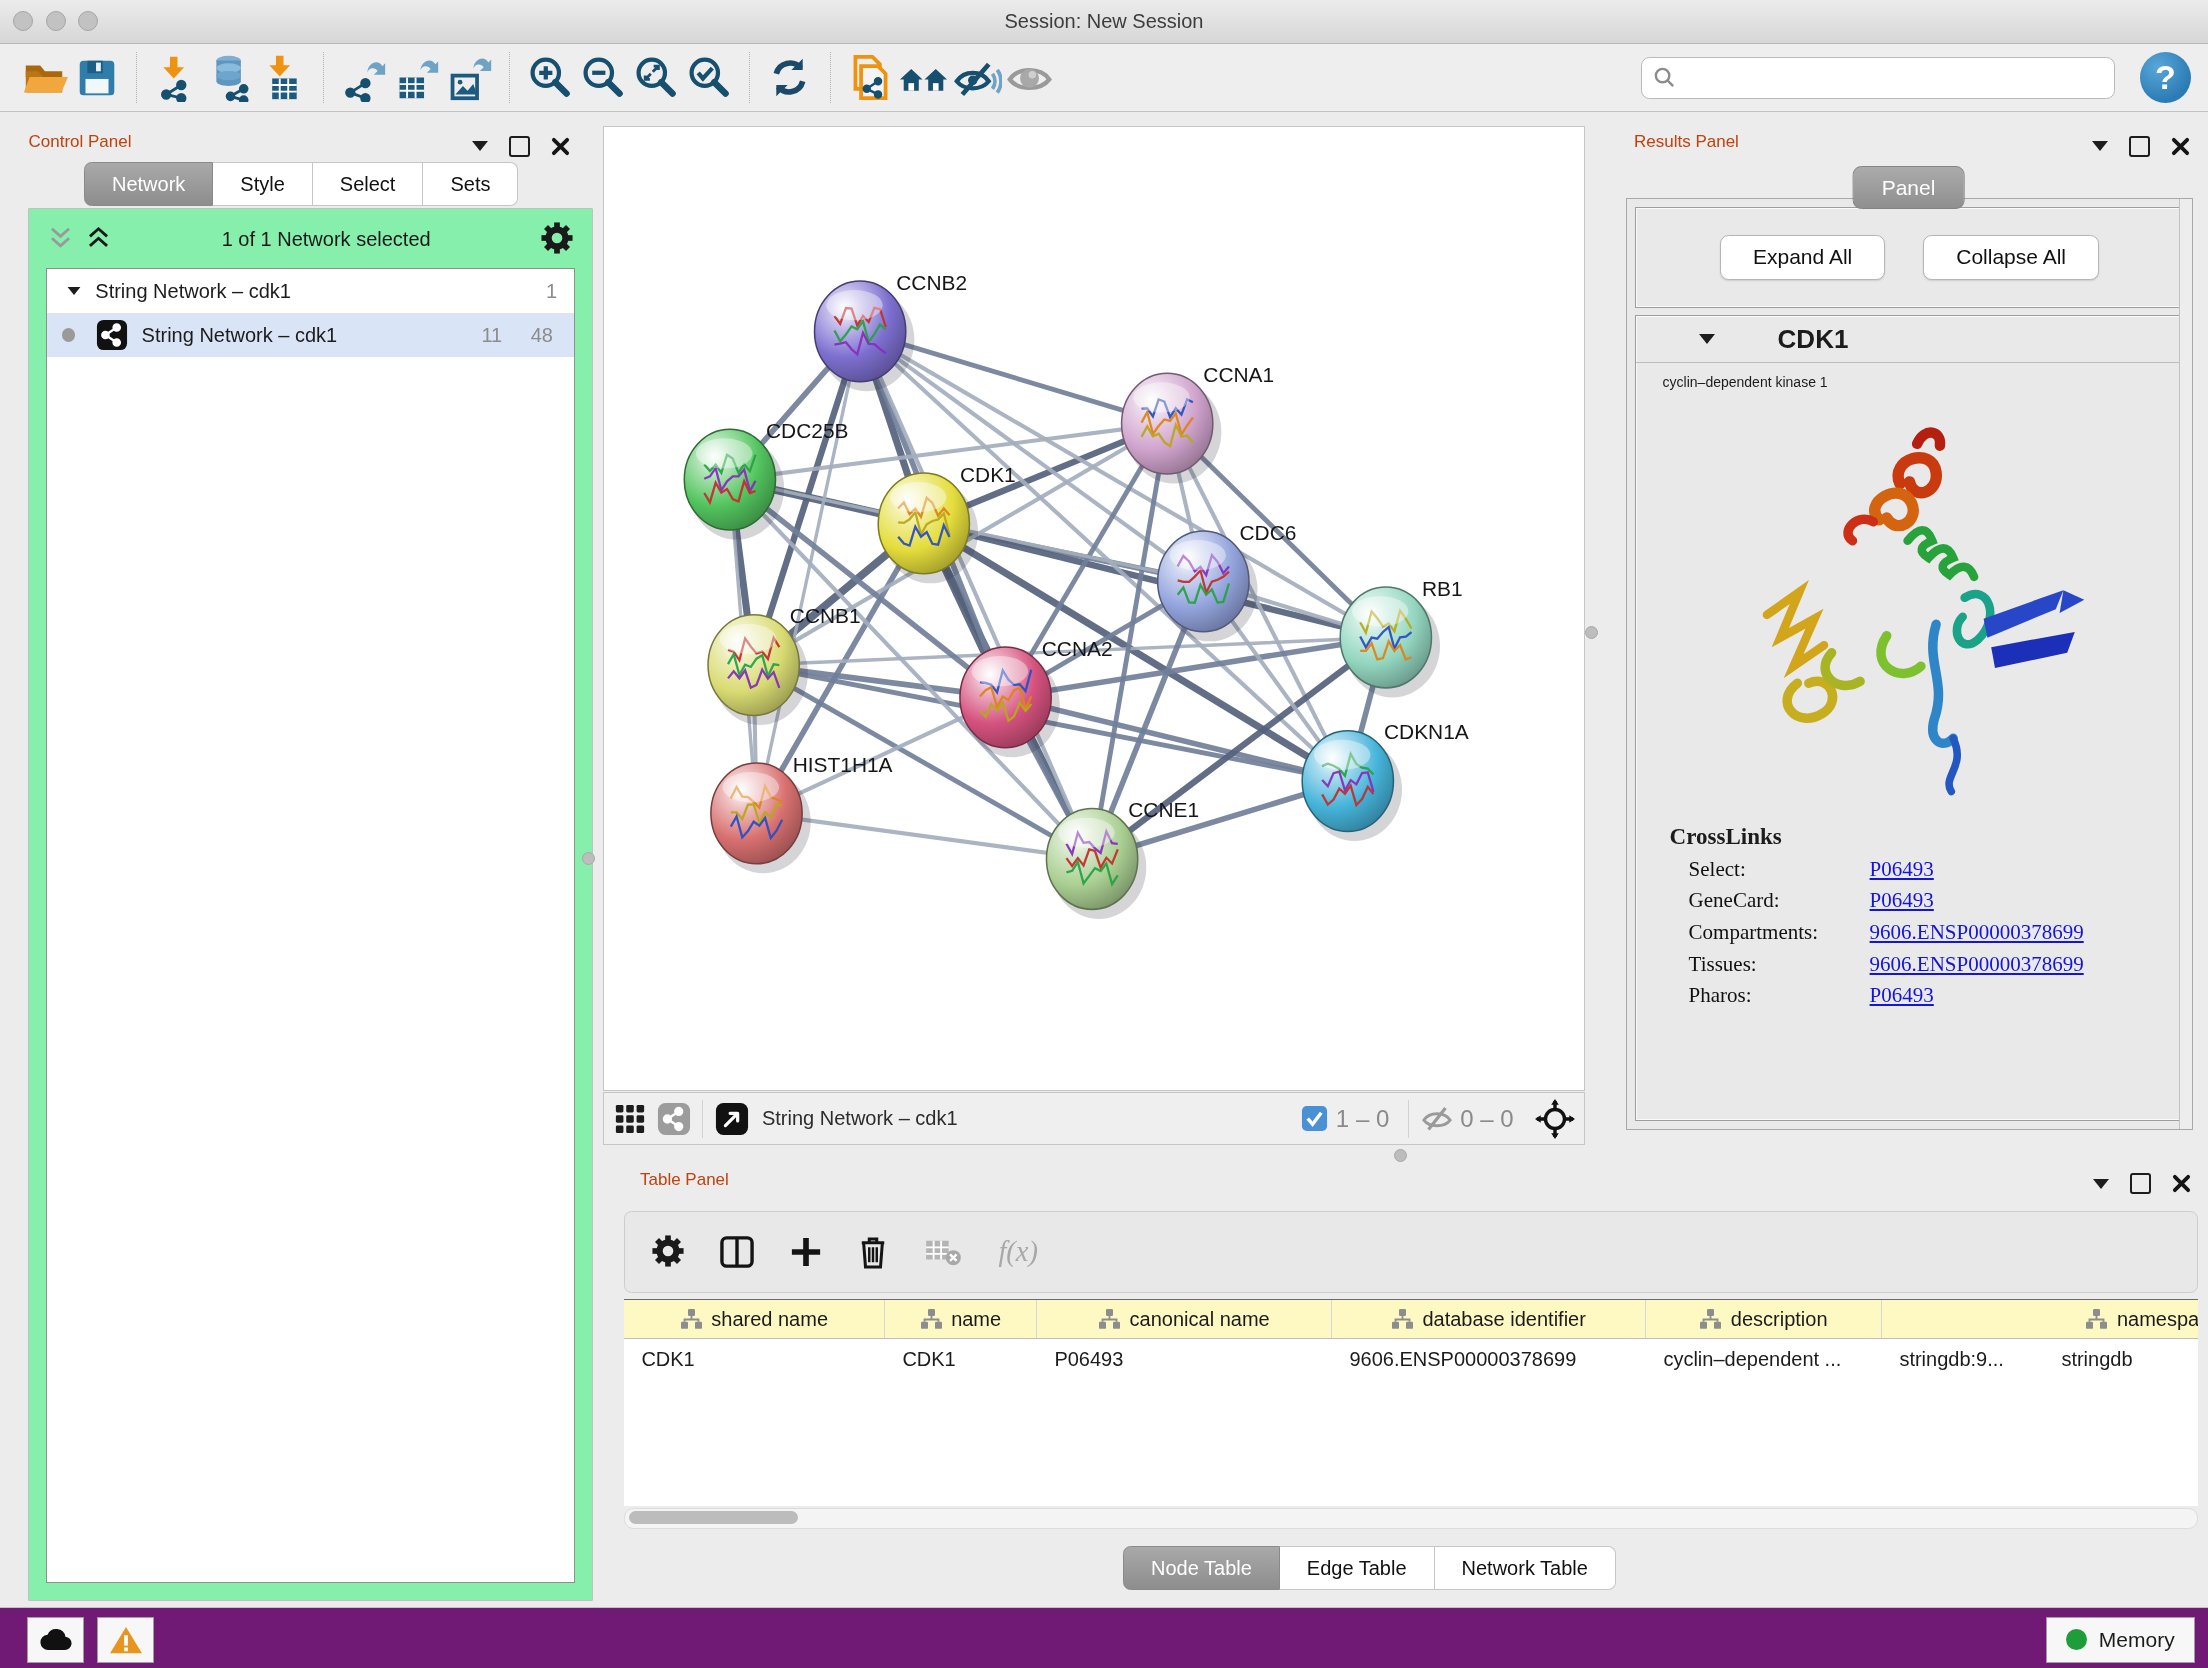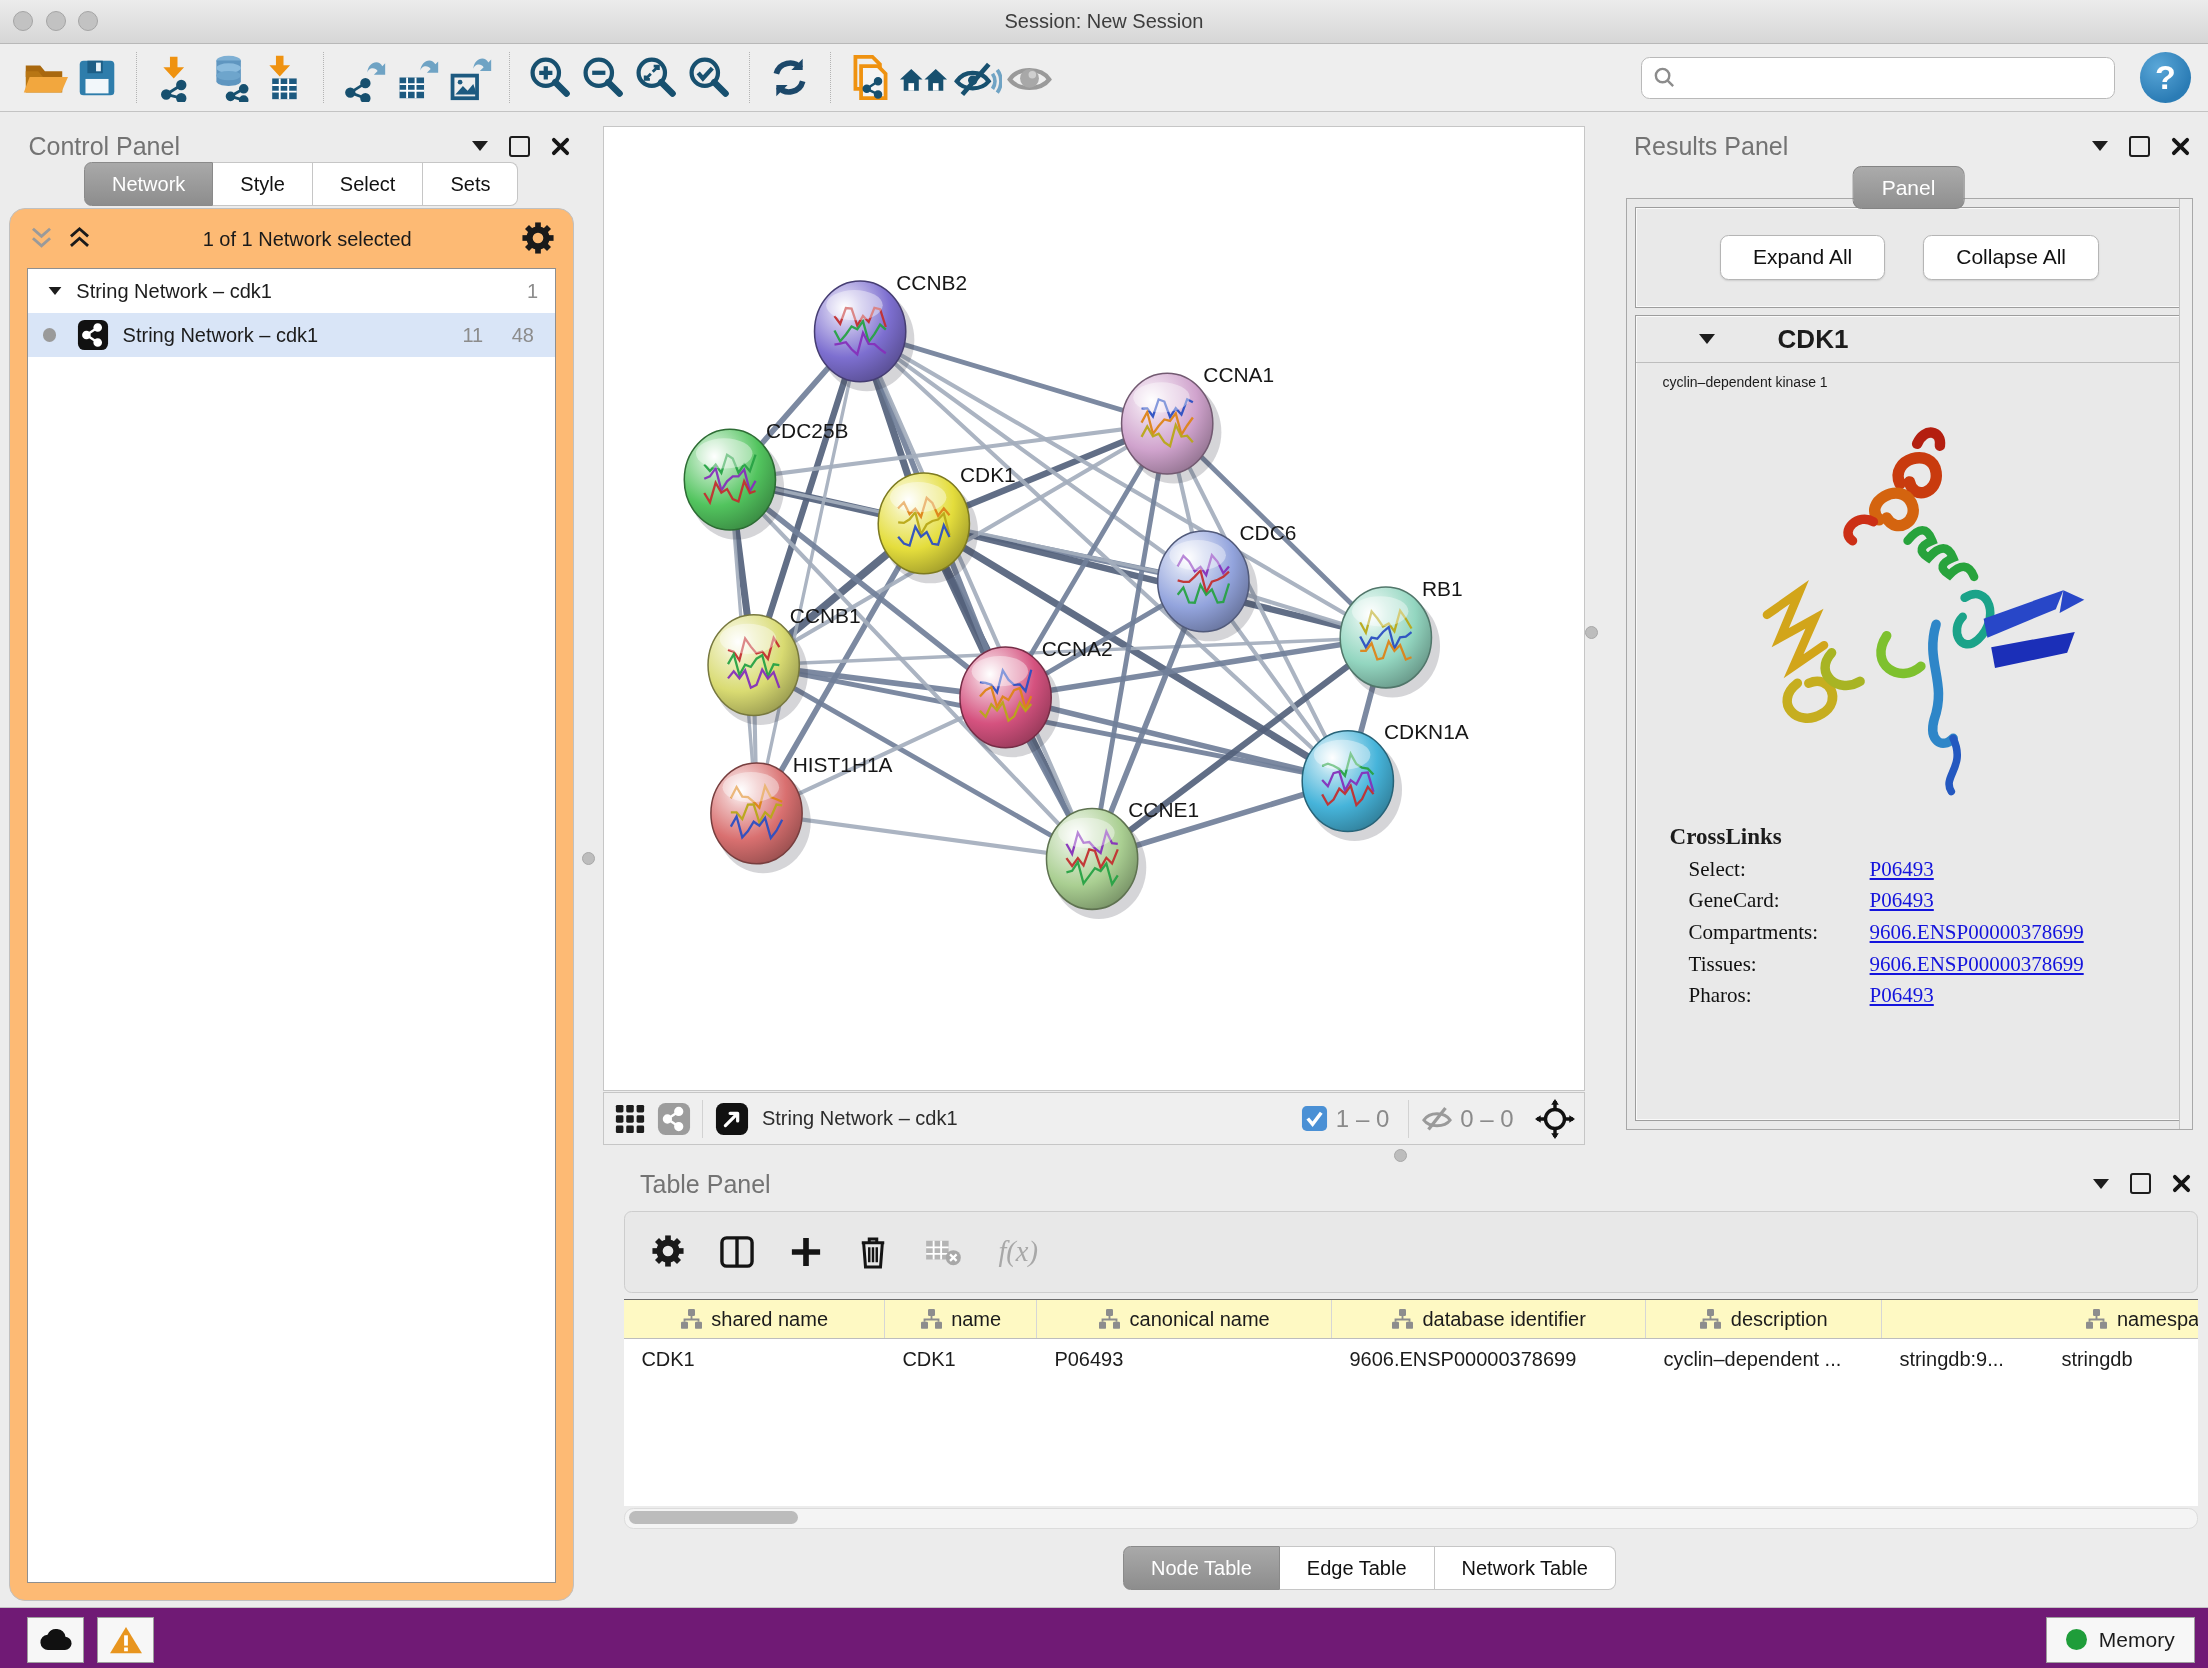--- a/index.html
+++ b/index.html
@@ -18,36 +18,36 @@
   .tbtn{width:53px;height:53px;display:flex;align-items:center;justify-content:center;flex:0 0 auto;}
   .tsep{width:0;height:51px;border-left:1.9px dotted #b3b3b3;margin:0 13.3px;flex:0 0 auto;}
   .searchbox{margin-left:auto;width:474px;height:42px;background:#fff;border:1px solid #b9b9b9;
     border-radius:8.6px;display:flex;align-items:center;padding:0 9.5px;box-sizing:border-box;}
   .searchbox input{border:none;outline:none;flex:1;font-size:19px;height:34px;background:transparent;
     font-family:"Liberation Sans","DejaVu Sans",sans-serif;}
   .helpbtn{margin-left:25px;width:51px;height:51px;border-radius:50%;
     background:radial-gradient(circle at 35% 30%, #5aa7d8, #2b7cb5 70%);
     color:#fff;font-size:34px;font-weight:bold;display:flex;align-items:center;justify-content:center;}
   
-  .panel-title{font-size:25px;color:#737373;}
+  .panel-title{font-size:17px;color:#c2410c;}
   .pctrls{position:absolute;display:flex;align-items:center;gap:21px;}
   .tri-down{width:0;height:0;border-left:8.6px solid transparent;border-right:8.6px solid transparent;
     border-top:10.5px solid #1d1d1d;}
   .float-sq{width:17px;height:17px;border:2.9px solid #1d1d1d;border-radius:2.9px;}
   
   .control-panel{position:absolute;left:0;top:126px;width:592px;height:1474px;}
   .cp-title{position:absolute;left:28.5px;top:5.7px;}
   .seg-tabs{position:absolute;display:flex;}
   .seg-tab{height:42px;line-height:42px;padding:0 27px;background:#fff;border:1px solid #c6c6c6;
     border-left:none;font-size:20px;color:#111;}
   .seg-tab:first-child{border-left:1px solid #c6c6c6;border-radius:7.6px 0 0 7.6px;}
   .seg-tab:last-child{border-radius:0 7.6px 7.6px 0;}
   .seg-tab.sel{background:linear-gradient(#a9a9a9,#8d8d8d);color:#fff;border-color:#8a8a8a;}
-  .cp-box{position:absolute;left:9px;top:82px;width:563px;height:1391px;
-    background:#fdba74;border:1px solid #c0c0c0;border-radius:16px;}
+  .cp-box{position:absolute;left:28px;top:82px;width:563px;height:1391px;
+    background:#86efac;border:1px solid #c0c0c0;border-radius:1px;}
   .cp-statusrow{position:absolute;left:19px;right:19px;top:9.5px;height:42px;display:flex;align-items:center;}
   .cp-status{flex:1;text-align:center;font-size:20px;color:#1a1a1a;}
   .cp-list{position:absolute;left:17px;top:59px;width:527px;height:1313px;background:#fff;
     border:1px solid #8f8f8f;}
   .net-row{height:44px;display:flex;align-items:center;font-size:20px;}
   .net-row .grow{flex:1;}
   .net-row.sel{background:#d9e5f7;}
   .count{color:#8c8c8c;font-size:20px;}
   .dot-gray{width:13.3px;height:13.3px;border-radius:50%;background:#9a9a9a;}
   

